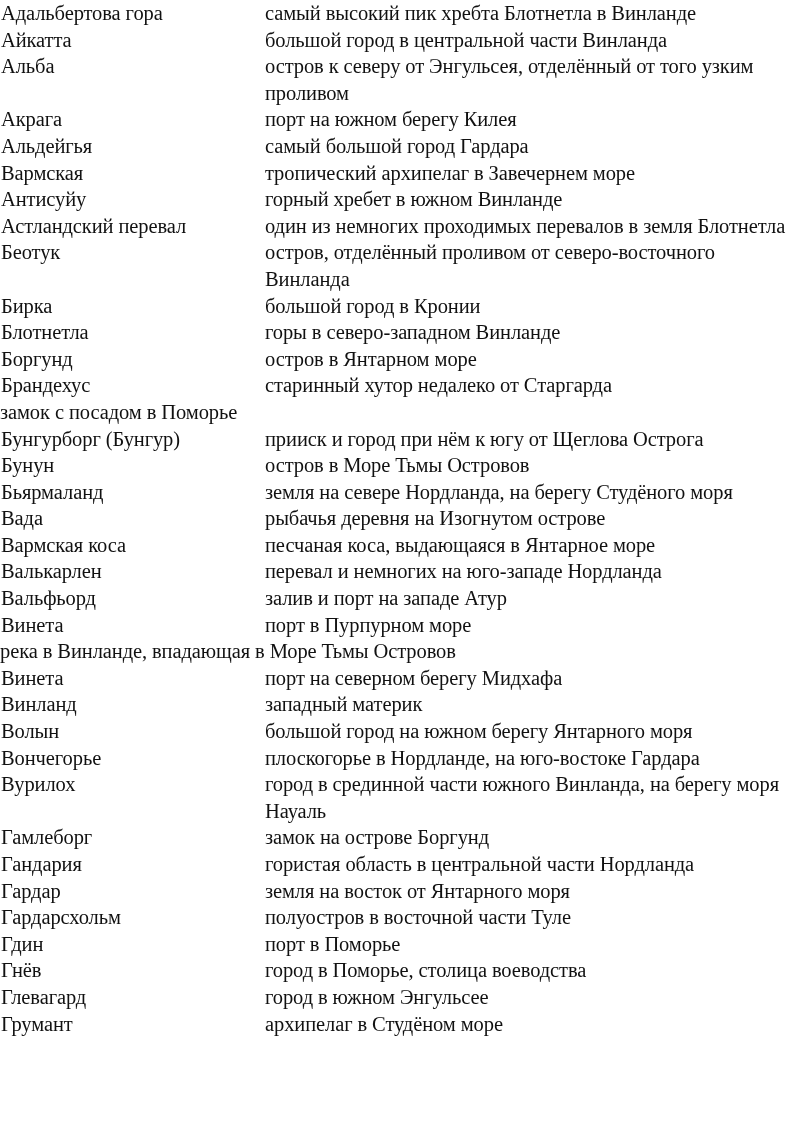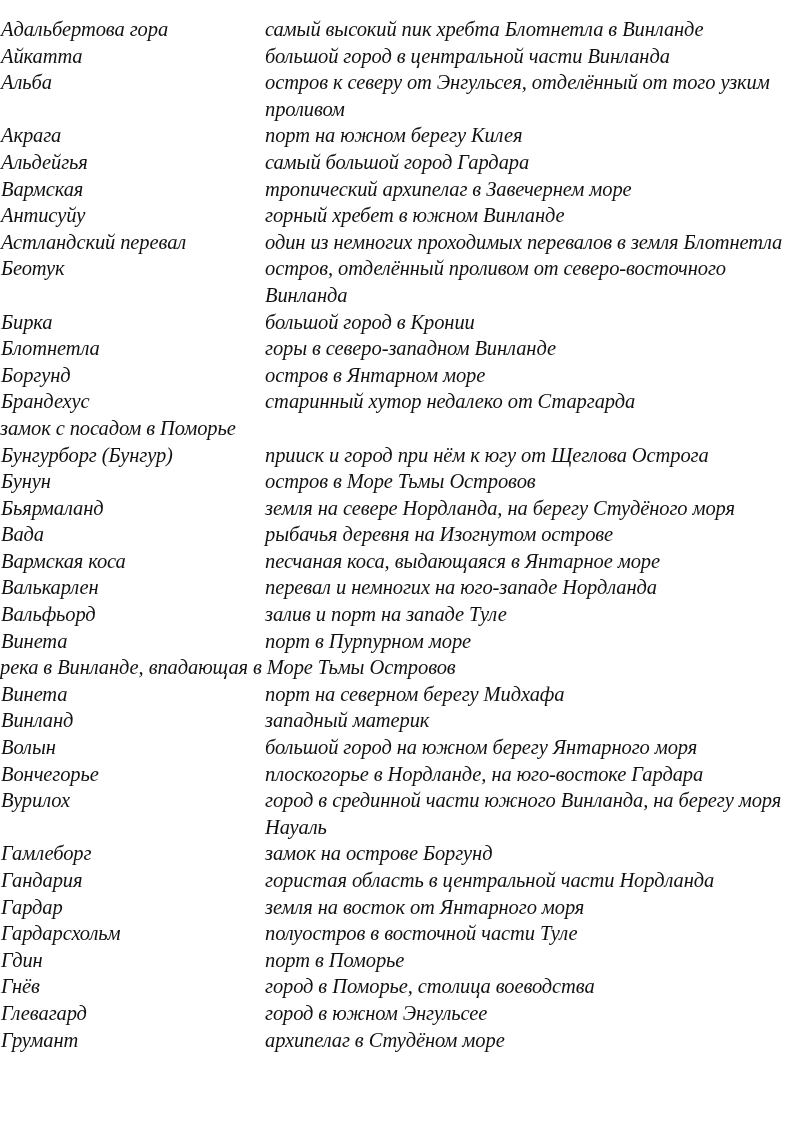--- a/index.html
+++ b/index.html
@@ -1,25 +1,24 @@
 <!DOCTYPE html>
 <html><head>
 <meta charset="utf-8">
 <style>
   html, body { margin: 0; padding: 0; background: #ffffff; }
   body { width: 790px; height: 1122px; overflow: hidden; }
   .page {
     position: relative;
     width: 790px;
-    padding-top: 16px;
+    padding-top: 0px;
     font-family: "Liberation Serif", "DejaVu Serif", serif;
     font-size: 20.5px;
     line-height: 26.6px;
     color: #111111;
-    font-style: italic;
   }
   .row {
     display: flex;
     align-items: flex-start;
   }
   .term {
     width: 264px;
     flex: 0 0 264px;
     padding-left: 1px;
     white-space: nowrap;
@@ -109,21 +108,21 @@
     <div class="row">
       <div class="term">Вармская коса</div>
       <div class="def">песчаная коса, выдающаяся в Янтарное море</div>
     </div>
     <div class="row">
       <div class="term">Валькарлен</div>
       <div class="def">перевал и немногих на юго-западе Нордланда</div>
     </div>
     <div class="row">
       <div class="term">Вальфьорд</div>
-      <div class="def">залив и порт на западе Туле</div>
+      <div class="def">залив и порт на западе Атур</div>
     </div>
     <div class="row">
       <div class="term">Винета</div>
       <div class="def">порт в Пурпурном море</div>
     </div>
     <div class="row">
       <div class="def">река в Винланде, впадающая в Море Тьмы Островов</div>
     </div>
     <div class="row">
       <div class="term">Винета</div>

